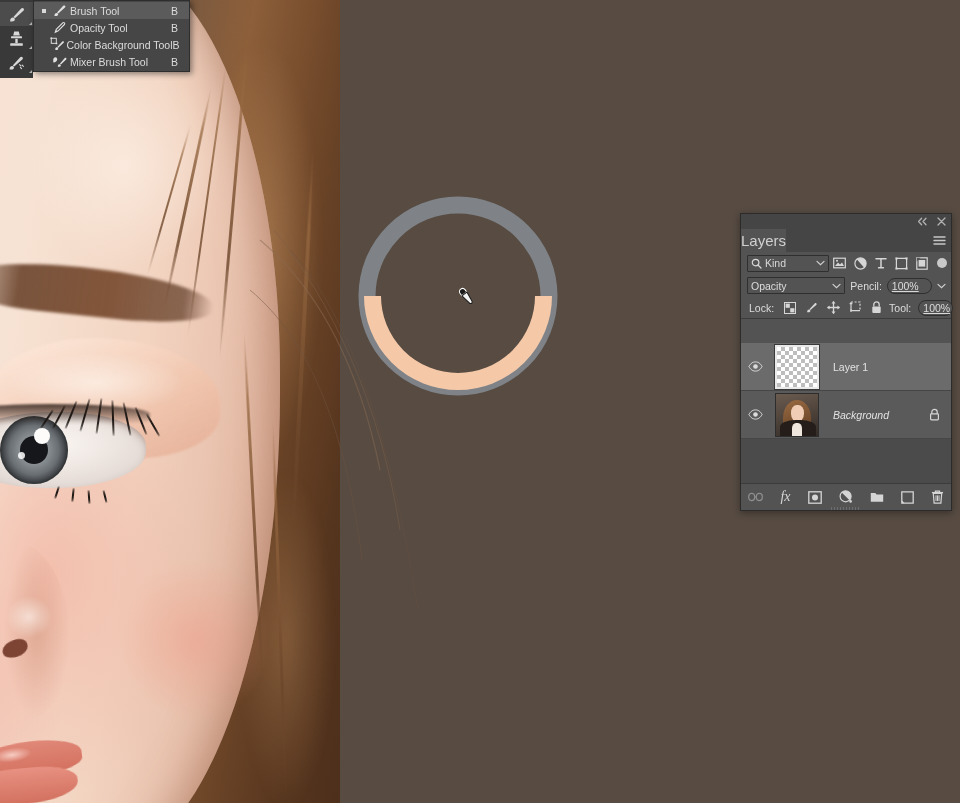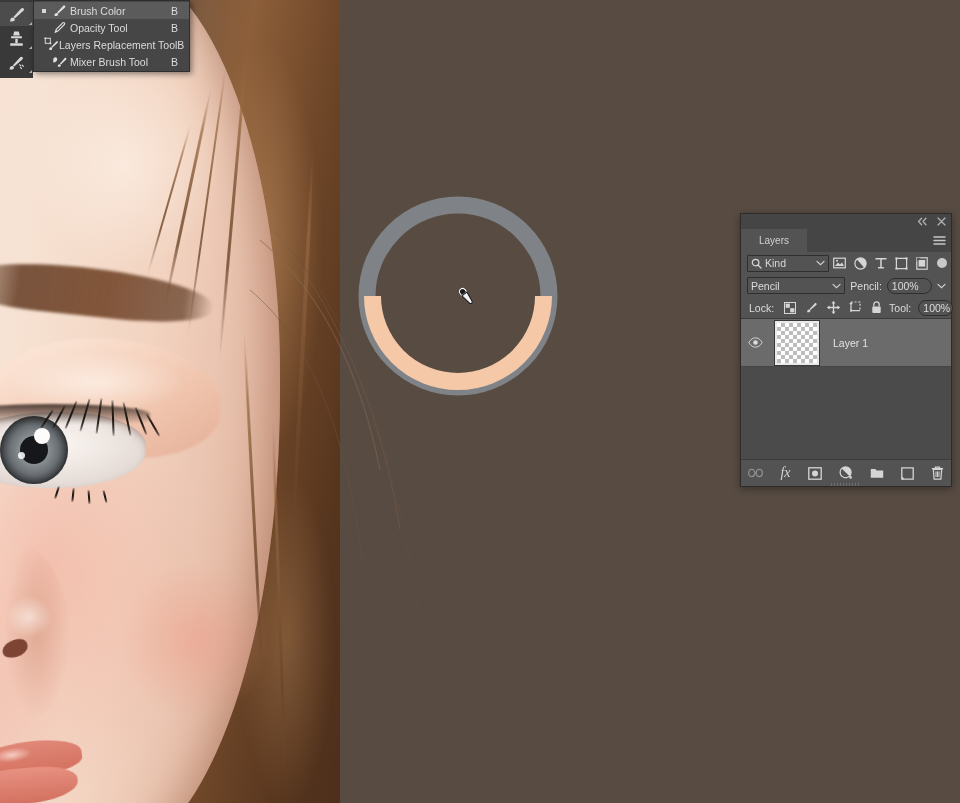--- a/index.html
+++ b/index.html
@@ -312,23 +312,23 @@
   .tb-icon { cursor: default; line-height: 0; }
 
   .panel-tabs {
     height: 23px;
     background: #454545;
     display: flex;
     align-items: stretch;
     position: relative;
   }
   .panel-tab {
-    padding: 0 18px;
+    padding: 0 0;
     display: flex; align-items: center;
-    font-size: 10px;
+    font-size: 15px;
     color: #d0d0d0;
     background: #535353;
   }
   .tabs-filler { flex: 1; }
   .panel-menu {
     width: 24px;
     display: flex; align-items: center; justify-content: center;
   }
 
   .filter-row {
@@ -384,38 +384,40 @@
   .small-label { font-size: 10.5px; color: #dcdcdc; white-space: nowrap; }
   .num-field {
     height: 16px;
     background: #535353;
     border: 1px solid #2f2f2f;
     border-radius: 8px;
     display: flex; align-items: center;
     padding: 0 2px 0 4px;
     box-sizing: border-box;
     gap: 2px;
+    text-decoration: underline;
   }
   .num-field .v { font-size: 10.5px; color: #dcdcdc; }
 
   .lock-row {
     height: 22px;
     background: #535353;
     display: flex;
     align-items: center;
     padding: 0 5px 0 8px;
     box-sizing: border-box;
     gap: 7px;
     border-bottom: 1px solid #3c3c3c;
   }
   .lock-icons { display: flex; align-items: center; gap: 9px; margin-left: 3px; }
 
   .layer-list {
     background: #4b4b4b;
     min-height: 140px;
+    margin-top: 24px;
   }
   .layer-row {
     height: 48px;
     display: flex;
     align-items: center;
     background: #5a5a5a;
     border-bottom: 1px solid #464646;
     box-sizing: border-box;
   }
   .layer-row.selected { background: #6b6b6b; }
@@ -619,21 +621,21 @@
     <div class="flyout-row selected">
       <span class="fr-bullet">
           <i></i>
         </span>
       <span class="fr-icon">
         <svg width="15" height="15" viewBox="0 0 19 19">
           <path d="M3.2 15.6 C3.2 13.6 4.6 12.6 5.8 12.6 C7 12.6 7.8 13.5 7.8 14.6 C7.8 16 6.4 16.8 3.2 16.4 Z" fill="#e0e0e0"></path>
           <path d="M6.4 12.1 L14.2 3.6 C14.9 2.9 16 2.9 16.6 3.6 C17.2 4.2 17.1 5.2 16.4 5.8 L8 13.3 Z" fill="#e0e0e0"></path>
         </svg>
       </span>
-      <span class="fr-label">Brush Color</span>
+      <span class="fr-label">Brush Tool</span>
       <span class="fr-key">B</span>
     </div>
 
     <div class="flyout-row">
       <span class="fr-bullet"></span>
       <span class="fr-icon">
         <svg width="15" height="15" viewBox="0 0 19 19">
           <path d="M4.2 15.4 L5.4 11.9 L13.6 3.6 C14.2 3 15.1 3 15.7 3.6 C16.3 4.2 16.3 5.1 15.7 5.7 L7.5 14 Z" fill="none" stroke="#e0e0e0" stroke-width="1.4"></path>
           <path d="M4.2 15.4 L6.1 14.6 L5.4 11.9 Z" fill="#e0e0e0"></path>
         </svg>
@@ -646,21 +648,21 @@
       <span class="fr-bullet"></span>
       <span class="fr-icon">
         <svg width="15" height="15" viewBox="0 0 19 19">
           <rect x="1.6" y="1.6" width="6.4" height="6.4" fill="none" stroke="#e0e0e0" stroke-width="1.2"></rect>
           <rect x="0.6" y="0.6" width="2" height="2" fill="#e0e0e0"></rect>
           <rect x="7.2" y="7.2" width="2" height="2" fill="#e0e0e0"></rect>
           <path d="M6.6 15.6 C6.6 13.9 7.7 13.1 8.7 13.1 C9.7 13.1 10.4 13.8 10.4 14.8 C10.4 16 9.2 16.6 6.6 16.3 Z" fill="#e0e0e0"></path>
           <path d="M9.2 12.6 L15.6 5.6 C16.1 5.1 16.9 5.1 17.4 5.6 C17.9 6.1 17.8 6.9 17.3 7.4 L10.5 13.6 Z" fill="#e0e0e0"></path>
         </svg>
       </span>
-      <span class="fr-label">Layers Replacement Tool</span>
+      <span class="fr-label">Color Background Tool</span>
       <span class="fr-key">B</span>
     </div>
 
     <div class="flyout-row">
       <span class="fr-bullet"></span>
       <span class="fr-icon">
         <svg width="15" height="15" viewBox="0 0 19 19">
           <path d="M1.6 7.2 C1.6 5.4 2.8 4.2 4.2 4.2 C5.6 4.2 6.6 5.4 6.6 6.9 C6.6 8.8 4.6 10.4 1.6 10.8 Z" fill="#e0e0e0"></path>
           <path d="M7.4 15.4 C7.4 13.7 8.5 12.9 9.5 12.9 C10.5 12.9 11.2 13.7 11.2 14.7 C11.2 15.9 10 16.5 7.4 16.2 Z" fill="#e0e0e0"></path>
           <path d="M10 12.4 L16.2 5.2 C16.7 4.7 17.5 4.7 18 5.2 C18.5 5.7 18.4 6.5 17.9 7 L11.3 13.4 Z" fill="#e0e0e0"></path>
@@ -749,21 +751,21 @@
             <path d="M0.8 0.8 L4.6 0.8 L0.8 4.6 Z" fill="#545454"></path>
           </svg>
         </span>
       </div>
 
       <span class="filter-toggle"></span>
     </div>
 
     <div class="blend-row">
       <div class="blend-select">
-        <span class="blend-label">Pencil</span>
+        <span class="blend-label">Opacity</span>
         <span>
           <svg width="9" height="6" viewBox="0 0 9 6">
             <path d="M1 1.4 L4.5 4.6 L8 1.4" stroke="#d2d2d2" stroke-width="1.2" fill="none" stroke-linecap="round"></path>
           </svg>
         </span>
       </div>
       <span class="small-label">Pencil:</span>
       <div class="num-field" style="width:50px">
         <span class="v">100%</span>
       </div>
@@ -830,20 +832,43 @@
             <circle cx="7.5" cy="5.5" r="2.3" fill="#dcdcdc"></circle>
           </svg>
         </div>
         <div class="thumb-cell">
           <div class="thumb checker selected-thumb"></div>
         </div>
         <div class="layer-name-cell">Layer 1</div>
         <div class="lock-cell"></div>
       </div>
 
+      <div class="layer-row">
+        <div class="eye-cell">
+          <svg width="15" height="11" viewBox="0 0 15 11">
+            <path d="M0.9 5.5 C3 1.9 5 0.9 7.5 0.9 C10 0.9 12 1.9 14.1 5.5 C12 9.1 10 10.1 7.5 10.1 C5 10.1 3 9.1 0.9 5.5 Z" fill="none" stroke="#dcdcdc" stroke-width="1"></path>
+            <circle cx="7.5" cy="5.5" r="2.3" fill="#dcdcdc"></circle>
+          </svg>
+        </div>
+        <div class="thumb-cell">
+          <div class="thumb portrait">
+            <div class="t-hair"></div>
+            <div class="t-face"></div>
+            <div class="t-body"></div>
+            <div class="t-shirt"></div>
+          </div>
+        </div>
+        <div class="layer-name-cell italic">Background</div>
+        <div class="lock-cell">
+          <svg width="11" height="13" viewBox="0 0 11 13">
+            <path d="M2.8 6 V4 C2.8 2.4 3.9 1.3 5.5 1.3 C7.1 1.3 8.2 2.4 8.2 4 V6" fill="none" stroke="#d6d6d6" stroke-width="1.2"></path>
+            <rect x="1.6" y="5.8" width="7.8" height="6" rx="0.8" fill="none" stroke="#d6d6d6" stroke-width="1.2"></rect>
+          </svg>
+        </div>
+      </div>
     </div>
 
     <div class="panel-footer">
       <span class="footer-btn">
         <svg width="15" height="10" viewBox="0 0 15 10">
           <path d="M6.2 5 H8.8" stroke="#8e8e8e" stroke-width="1.2"></path>
           <rect x="0.7" y="1.4" width="6" height="7.2" rx="3" fill="none" stroke="#8e8e8e" stroke-width="1.2"></rect>
           <rect x="8.3" y="1.4" width="6" height="7.2" rx="3" fill="none" stroke="#8e8e8e" stroke-width="1.2"></rect>
         </svg>
       </span>

